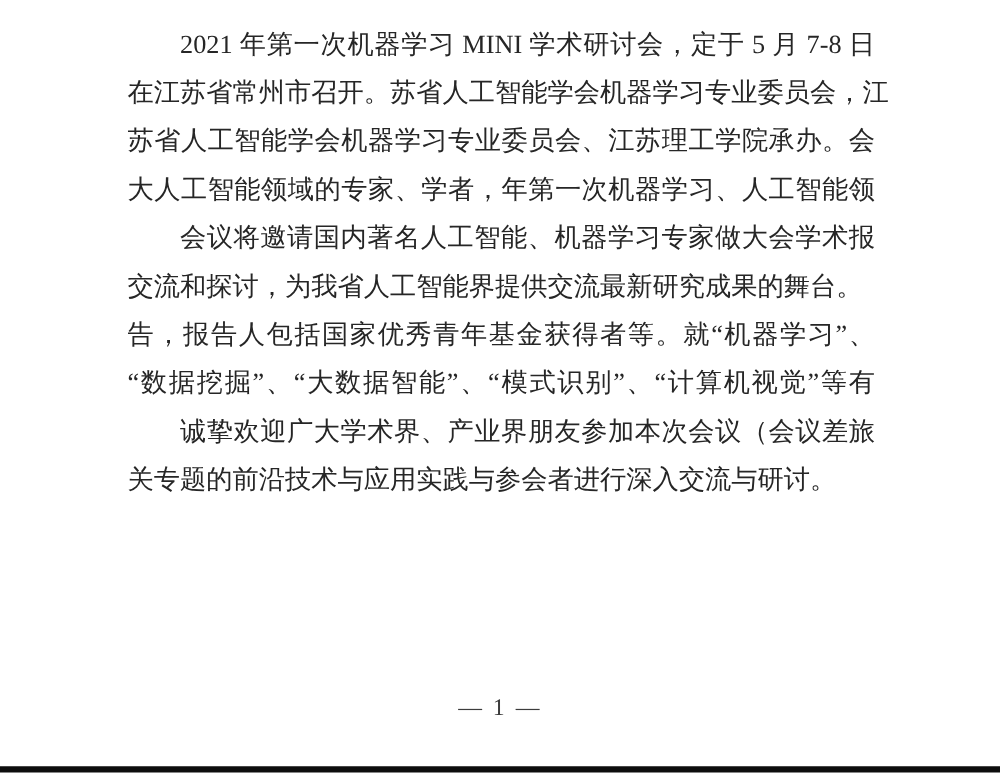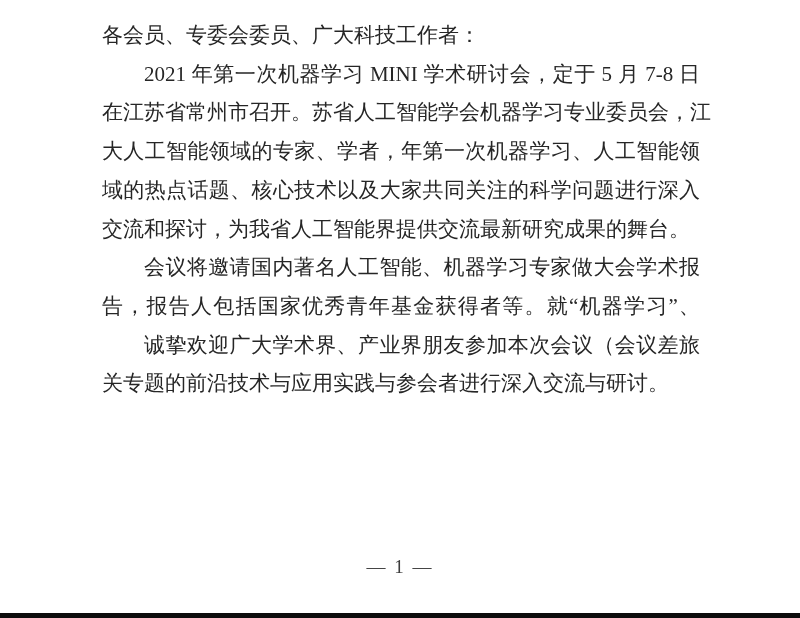--- a/index.html
+++ b/index.html
@@ -61,28 +61,28 @@
     bottom: 0;
     height: 5px;
     background: var(--bar-color, #0d0d0d);
   }
 </style>
 </head>
 <body>
 
 <div class="page">
   <div class="body-text">
-    <p class="line">各会员、专委会委员、广大科技工作者：</p>
     <p class="line fill indent">2021 年第一次机器学习 MINI 学术研讨会，定于 5 月 7-8 日</p>
     <p class="line fill">在江苏省常州市召开。苏省人工智能学会机器学习专业委员会，江</p>
+    <p class="line fill">苏省人工智能学会机器学习专业委员会、江苏理工学院承办。会</p>
     <p class="line fill">大人工智能领域的专家、学者，年第一次机器学习、人工智能领</p>
-    <p class="line fill">域的热点话题、核心技术以及大家共同关注的科学问题进行深入</p>
+    <p class="line fill indent">会议将邀请国内著名人工智能、机器学习专家做大会学术报</p>
     <p class="line">交流和探讨，为我省人工智能界提供交流最新研究成果的舞台。</p>
-    <p class="line fill indent">会议将邀请国内著名人工智能、机器学习专家做大会学术报</p>
     <p class="line fill">告，报告人包括国家优秀青年基金获得者等。就“机器学习”、</p>
+    <p class="line fill">“数据挖掘”、“大数据智能”、“模式识别”、“计算机视觉”等有</p>
     <p class="line fill indent">诚挚欢迎广大学术界、产业界朋友参加本次会议（会议差旅</p>
     <p class="line">关专题的前沿技术与应用实践与参会者进行深入交流与研讨。</p>
   </div>
 
   <div class="page-number">— 1 —</div>
 
   <div class="bottom-bar"></div>
 </div>
 
 </body></html>

